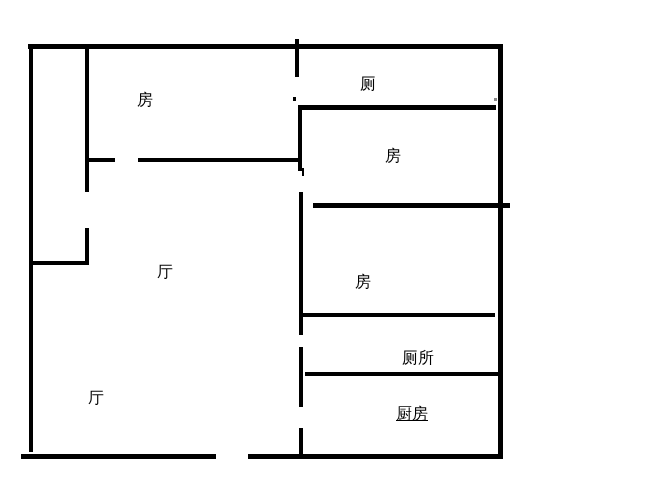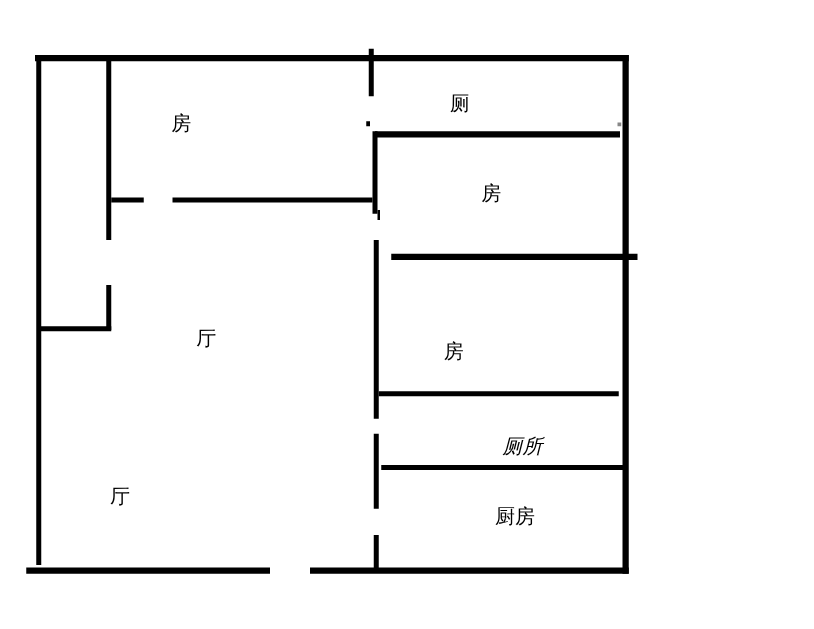--- a/index.html
+++ b/index.html
@@ -65,16 +65,16 @@
   <div class="artifact" style="left:293px; top:97px;  width:3px; height:4px;"></div>
   <div class="artifact" style="left:302px; top:168px; width:2px; height:8px;"></div>
   <div class="artifact" style="left:494px; top:98px;  width:3px; height:3px; background:#888888;"></div>
 
   <span class="room-label" style="left:145px; top:100px;">房</span>
   <span class="room-label" style="left:368px; top:84px;">厕</span>
   <span class="room-label" style="left:393px; top:156px;">房</span>
   <span class="room-label" style="left:363px; top:282px;">房</span>
   <span class="room-label" style="left:165px; top:272px;">厅</span>
   <span class="room-label" style="left:96px;  top:398px;">厅</span>
-  <span class="room-label" style="left:418px; top:358px;font-style:italic;">厕所</span>
-  <span class="room-label" style="left:412px; top:414px;">厨房</span>
+  <span class="room-label" style="left:418px; top:358px;">厕所</span>
+  <span class="room-label" style="left:412px; top:414px;text-decoration:underline;">厨房</span>
 
 </div>
 
 </body></html>

